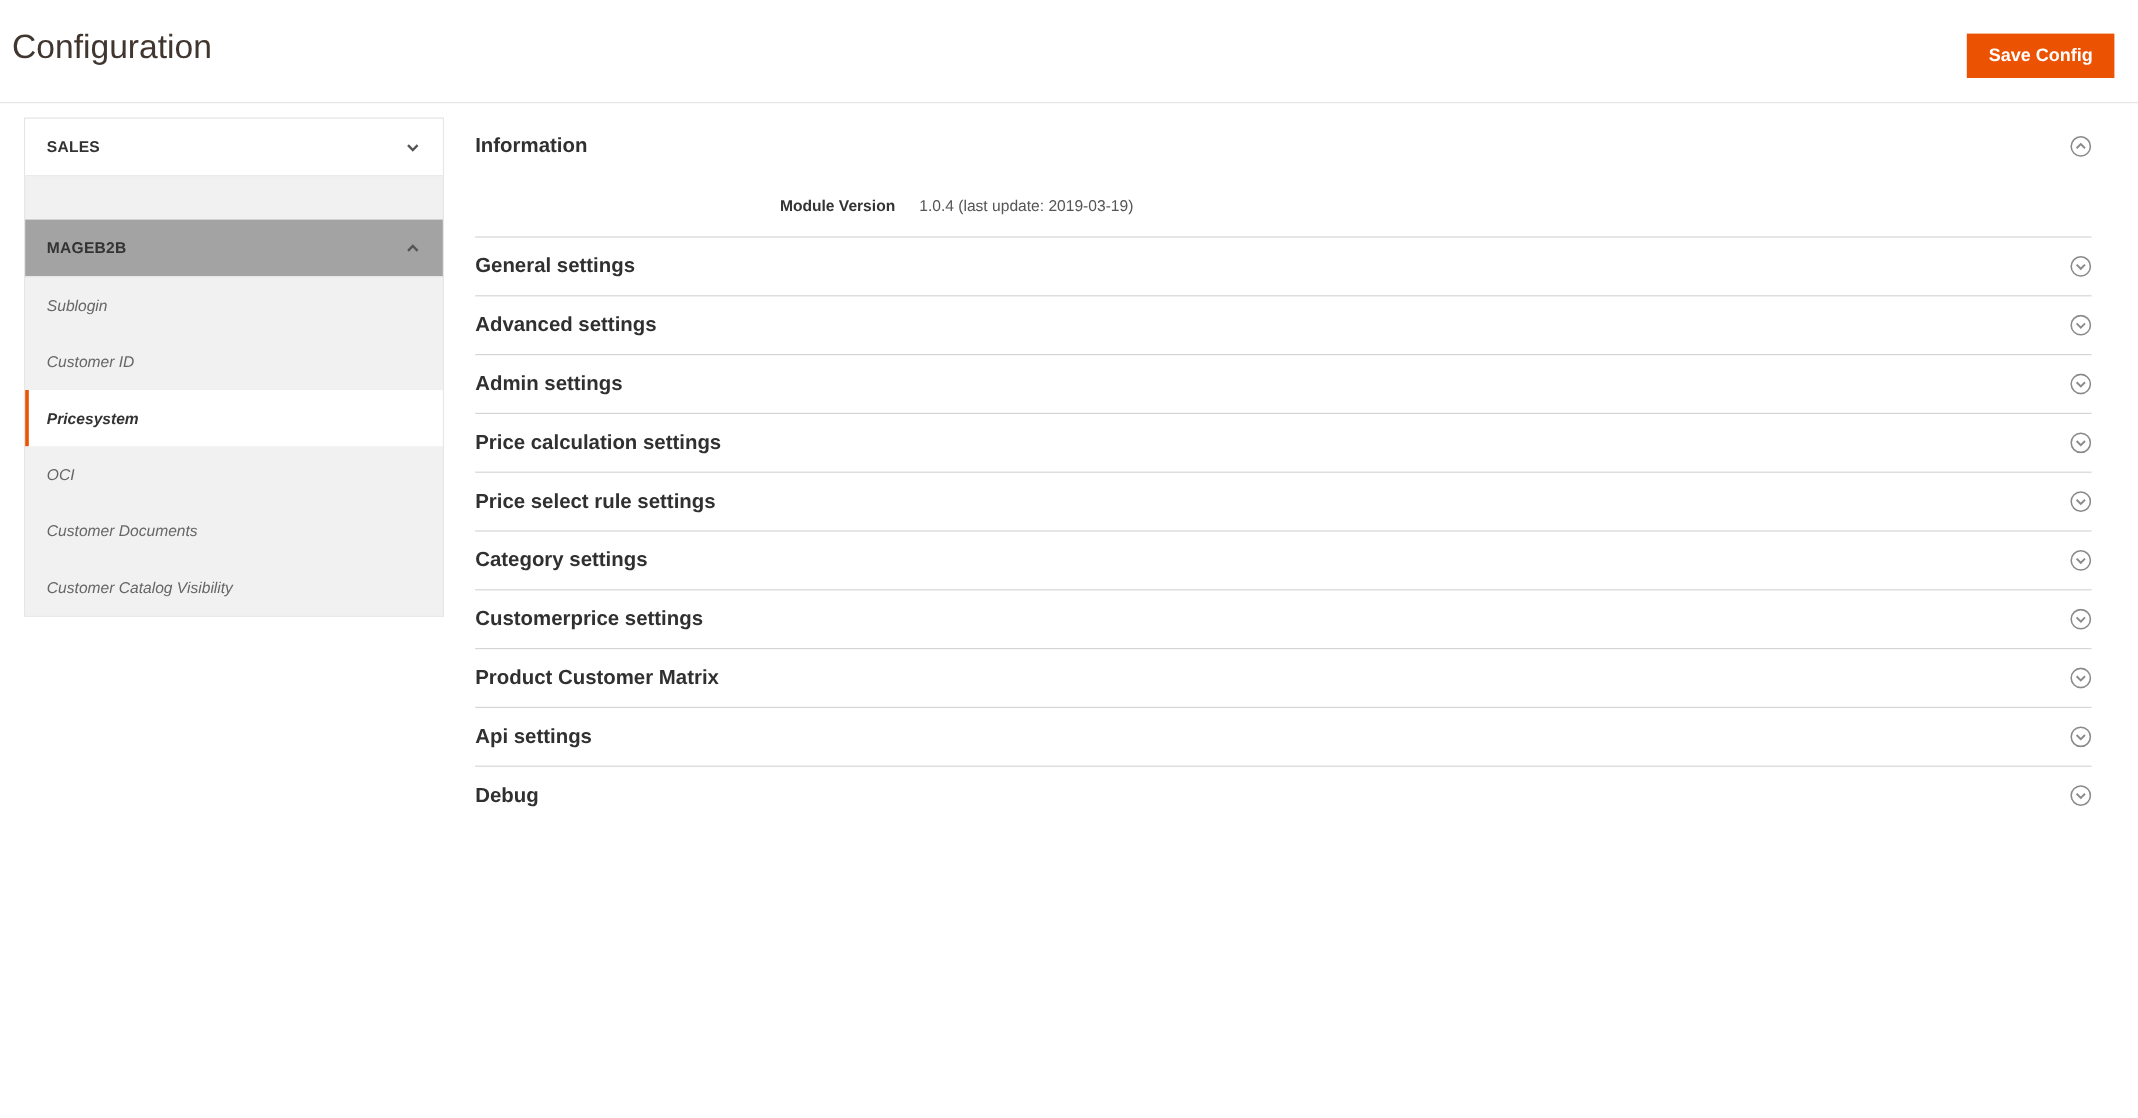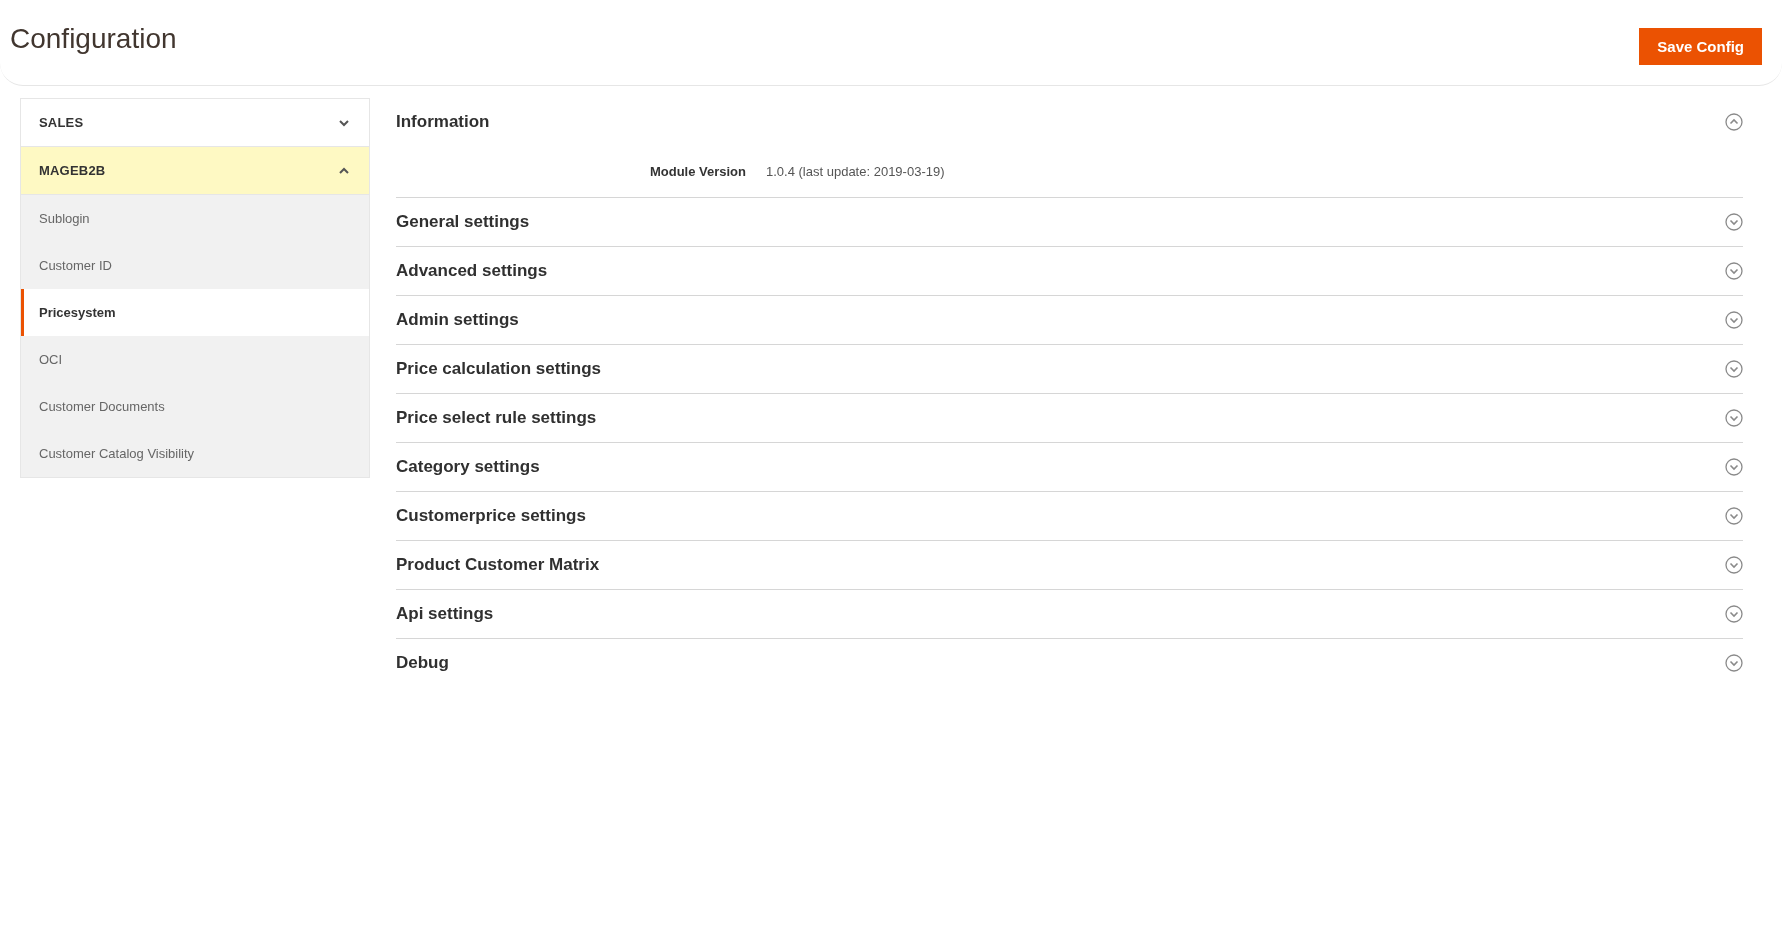--- a/index.html
+++ b/index.html
@@ -8,21 +8,20 @@
     background: #ffffff;
     color: #333;
     font-size: 14px;
   }
   .header {
     display: flex;
     justify-content: space-between;
     align-items: center;
     padding: 12px 20px 20px 10px;
     border-bottom: 1px solid #e6e6e6;
-    border-radius: 23px;
   }
   .page-title {
     font-size: 28px;
     font-weight: 400;
     color: #41362f;
   }
   .save-btn {
     background: #eb5202;
     color: #fff;
     border: none;
@@ -53,28 +52,30 @@
     font-weight: 700;
     font-size: 13px;
     color: #333;
     letter-spacing: 0.2px;
     border-bottom: 1px solid #e6e6e6;
   }
   .sb-group-header.collapsed {
     background: #ffffff;
   }
   .sb-group-header.expanded {
-    background: #fef9c3;
+    background: #a3a3a3;
+    margin-top: 36px;
   }
   .sb-item {
     padding: 16px 18px;
     cursor: pointer;
     color: #666;
     font-size: 13px;
     background: #f1f1f1;
+    font-style: italic;
   }
   .sb-item.active {
     background: #ffffff;
     color: #333;
     font-weight: 600;
     border-left: 3px solid #eb5202;
     padding-left: 15px;
   }
   .chevron {
     display: inline-flex;

